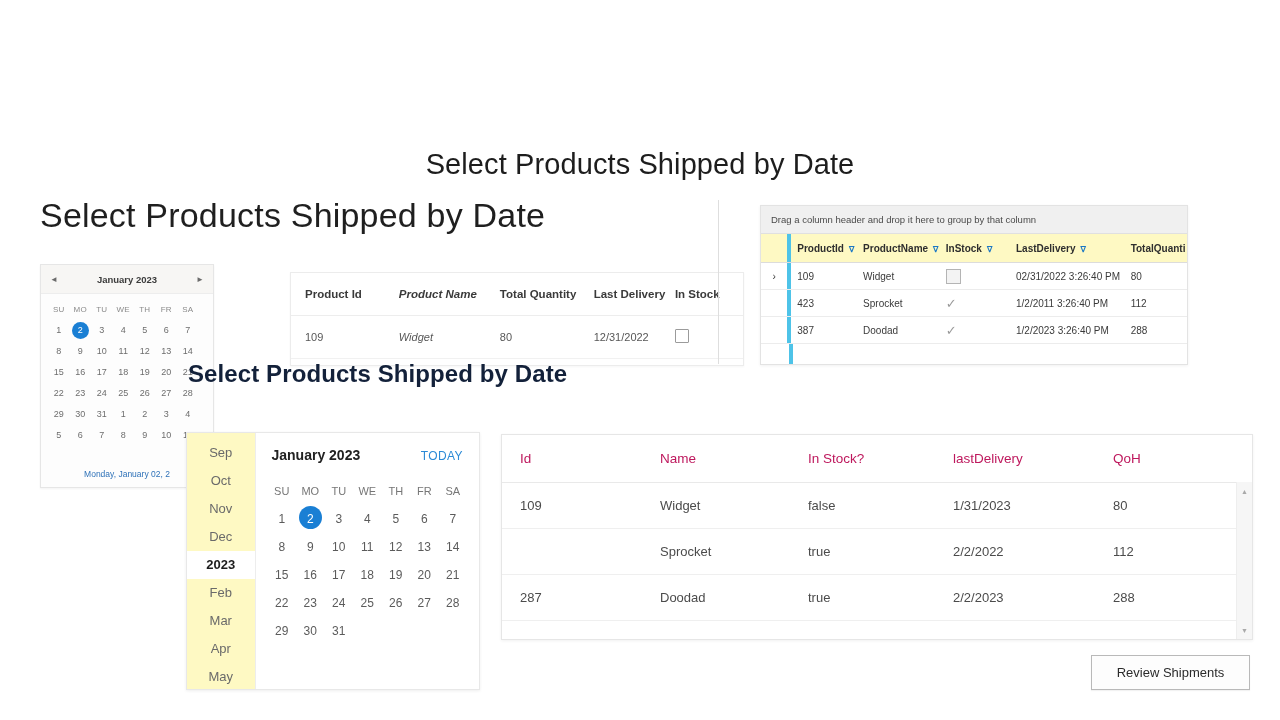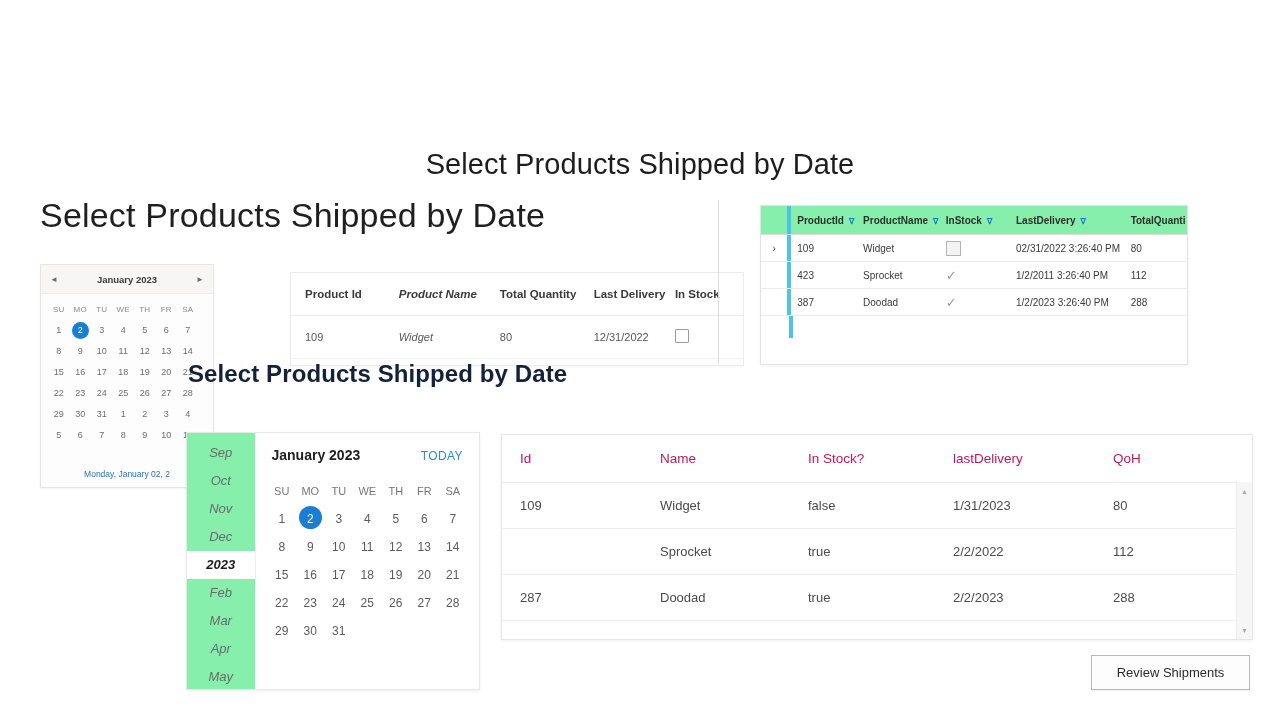--- a/index.html
+++ b/index.html
@@ -85,21 +85,21 @@
     background:#fff;border:1px solid #e3e3e3;overflow:hidden;
     box-shadow:0 1px 3px rgba(0,0,0,.06);
   }
   .grp-bar{
     height:27px;background:#f0f0f0;border-bottom:1px solid #e0e0e0;
     display:flex;align-items:center;padding:0 10px;
     font-size:9.5px;color:#4a4a4a;
   }
   .grid-head{
     display:flex;align-items:center;height:28px;
-    background:#86efac;border-bottom:1px solid #dcdcdc;
+    background:#fef9c3;border-bottom:1px solid #dcdcdc;
     font-size:10px;font-weight:700;color:#2e2e2e;
   }
   .grid-row{
     display:flex;align-items:center;height:26px;
     border-bottom:1px solid #ececec;font-size:10px;color:#3a3a3a;
   }
   .gc-exp{width:28px;text-align:center;color:#3a3a3a;font-size:10px;}
   .gc-bar{width:4px;height:100%;background:#4ec3e8;flex:0 0 4px;}
   .gc-id{width:70px;padding-left:6px;}
   .gc-name{width:88px;}
@@ -117,22 +117,22 @@
     font-size:24px;font-weight:700;color:#13213a;letter-spacing:.1px;
     white-space:nowrap;z-index:20;
   }
   .cal-card{
     position:absolute;left:186px;top:432px;width:292px;height:256px;
     background:#fff;border:1px solid #e8e8e8;
     box-shadow:0 1px 3px rgba(0,0,0,.07);
     display:flex;overflow:hidden;
   }
   .month-scroll{
-    width:70px;background:#86efac;border-right:1px solid #ededed;
-    padding-top:6px;box-sizing:border-box;font-style:italic;
+    width:70px;background:#fef9c3;border-right:1px solid #ededed;
+    padding-top:6px;box-sizing:border-box;
   }
   .ms-item{
     height:28px;line-height:28px;text-align:center;
     font-size:13px;color:#6a6a6a;
   }
   .ms-item.cur{
     background:#ffffff;color:#1d1d1d;font-weight:700;
   }
   .cal-main{flex:1;padding:14px 12px 0 12px;box-sizing:border-box;}
   .cal-head{display:flex;align-items:baseline;justify-content:space-between;padding:0 4px 0 4px;}
@@ -287,20 +287,23 @@
         
         
         
         
       </div>
     </div>
     <div class="panel-a-edge"></div>
   </div>
 
   <div class="panel-b">
+    <div class="grp-bar">
+      <span>Drag a column header and drop it here to group by that column</span>
+    </div>
     <div class="grid-head">
       <div class="gc-exp"></div>
       <div class="gc-bar"></div>
       <div class="gc-id"><span>ProductId</span><span class="g-filter">∇</span></div>
       <div class="gc-name"><span>ProductName</span><span class="g-filter">∇</span></div>
       <div class="gc-stock">
           <span>InStock</span>
           <span class="g-filter">∇</span>
         </div>
       <div class="gc-deliv"><span>LastDelivery</span><span class="g-filter">∇</span></div>

